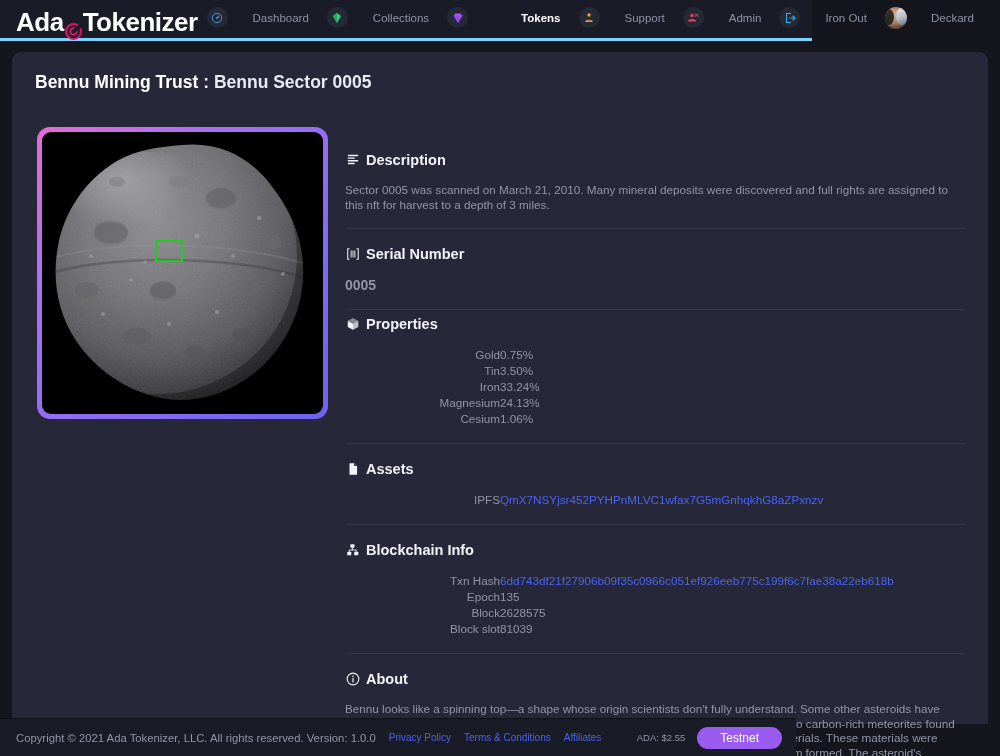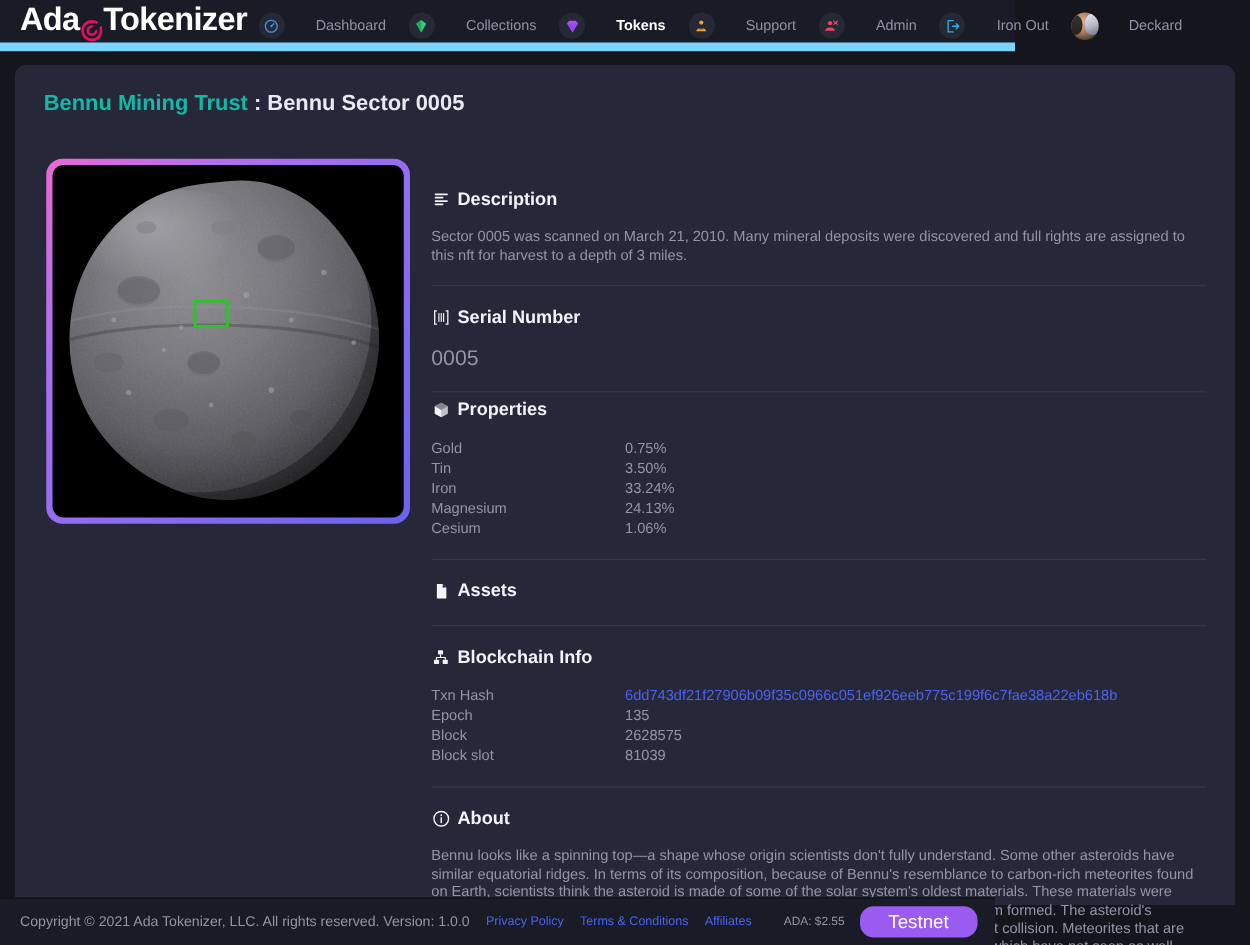--- a/index.html
+++ b/index.html
@@ -8,22 +8,22 @@
     background: #14151d;
     font-family: "Liberation Sans", sans-serif;
     overflow: hidden;
   }
 
   
   .topbar {
     position: absolute; top: 0; left: 0;
     width: 812px; height: 41px;
     background: #191b26;
-    display: flex; align-items: flex-start;
-    border-bottom: 7px solid #7dd3fc;
+    display: flex; align-items: flex-end;
+    border-bottom: 3px solid #7dd3fc;
   }
   .logo {
     margin-left: 16px;
     font-size: 26px; font-weight: bold;
     color: #ffffff; letter-spacing: -0.5px;
     display: flex; align-items: center;
     white-space: nowrap;
   }
   .logo-mark {
     display: inline-block;
@@ -48,21 +48,21 @@
     background: #252936;
     display: flex; align-items: center; justify-content: center;
     margin-right: 7px;
     flex: none;
   }
   .nav-label {
     font-size: 11.5px; color: #8d93a6;
     white-space: nowrap;
     padding-left: 18px;
   }
-  .nav-item.active .nav-label { color: #ffffff; font-weight: bold; }
+  .nav-item.active .nav-label { color: #ffffff; font-weight: bold; margin-left: 28px; }
   .avatar {
     width: 22px; height: 22px; border-radius: 50%;
     margin-right: 6px; flex: none;
     overflow: hidden;
     background: radial-gradient(circle at 42% 34%, #d8b49a 0%, #a8795c 46%, #4c3a32 78%, #2a2420 100%);
     position: relative;
   }
   .avatar:after {
     content: ""; position: absolute;
     left: 52%; top: 8%; width: 48%; height: 74%;
@@ -83,21 +83,21 @@
     width: 976px; height: 672px;
     background: #262839;
     border-radius: 9px 9px 0 0;
   }
 
   .title {
     position: absolute; left: 23px; top: 20px;
     font-size: 17.5px; font-weight: bold; color: #e8eaf2;
     white-space: nowrap;
   }
-  .title .collection { color: #14b8a6; cursor: pointer; }
+  .title .collection { color: #ffffff; cursor: pointer; }
 
   
   .nft-frame {
     position: absolute; left: 25px; top: 75px;
     width: 291px; height: 292px;
     border-radius: 13px;
     padding: 5px;
     background: linear-gradient(135deg, #e86bd4 0%, #b06ff0 26%, #8a6cf2 60%, #6b63ee 100%);
   }
   .nft-inner {
@@ -140,40 +140,40 @@
   .sec-body { padding-top: 12px; }
   .para {
     font-size: 11.7px; line-height: 14.5px;
     color: #9195a6;
   }
   .rule {
     height: 1px; background: #34374b;
     margin: 16px 0 0 0;
   }
   .kv { display: flex; font-size: 11.7px; line-height: 16px; }
-  .kv .k { width: 155px; color: #9195a6; flex: none; }
+  .kv .k { width: 155px; color: #9195a6; flex: none; text-align: right; }
   .kv .v { color: #9195a6; word-break: break-all; }
   .kv .v.link { color: #4a63f0; cursor: pointer; }
-  .single { font-size: 17px; color: #9195a6; }
+  .single { font-size: 14px; color: #9195a6; font-weight: bold; }
 
   
   .footer {
     position: absolute; left: 0; bottom: 0;
     width: 796px; height: 38px;
     background: #191b26;
     display: flex; align-items: center;
     border-top: 1px solid #101119;
   }
   .copy { margin-left: 16px; font-size: 11.3px; color: #9195a6; white-space: nowrap; }
   .flink { margin-left: 13px; font-size: 10px; color: #4a63f0; cursor: pointer; white-space: nowrap; }
   .ada { margin-left: auto; font-size: 9.5px; color: #9195a6; white-space: nowrap; }
   .testnet {
     margin-left: 12px; margin-right: 14px;
     background: #9a5cf0; color: #ffffff;
-    font-size: 15px;
+    font-size: 12px;
     padding: 4px 23px; border-radius: 11px;
     cursor: pointer; white-space: nowrap;
   }
 </style>
 </head>
 <body>
 
 <div class="topbar">
   <div class="logo">
     <span>Ada</span>
@@ -431,20 +431,26 @@
     <div class="section" style="margin-top:17px">
       <div class="sec-head">
         <span class="sec-ic">
           <svg viewBox="0 0 24 24" width="14" height="14">
             <path d="M6 2 H14 L19 7 V22 H6 Z" fill="#f2f3f8"></path>
             <path d="M14 2 L19 7 H14 Z" fill="#262839"></path>
           </svg>
         </span>
         <span>Assets</span>
       </div>
+      <div class="sec-body">
+        <div class="kv">
+          <span class="k">IPFS</span>
+          <span class="v link">QmX7NSYjsr452PYHPnMLVC1wfax7G5mGnhqkhG8aZPxnzv</span>
+        </div>
+      </div>
       <div class="rule"></div>
     </div>
 
     <div class="section" style="margin-top:17px">
       <div class="sec-head">
         <span class="sec-ic">
           <svg viewBox="0 0 24 24" width="14" height="14">
             <g fill="#f2f3f8">
               <rect x="7.5" y="2" width="7" height="6" rx="1"></rect>
               <rect x="2" y="15" width="7" height="6" rx="1"></rect>

